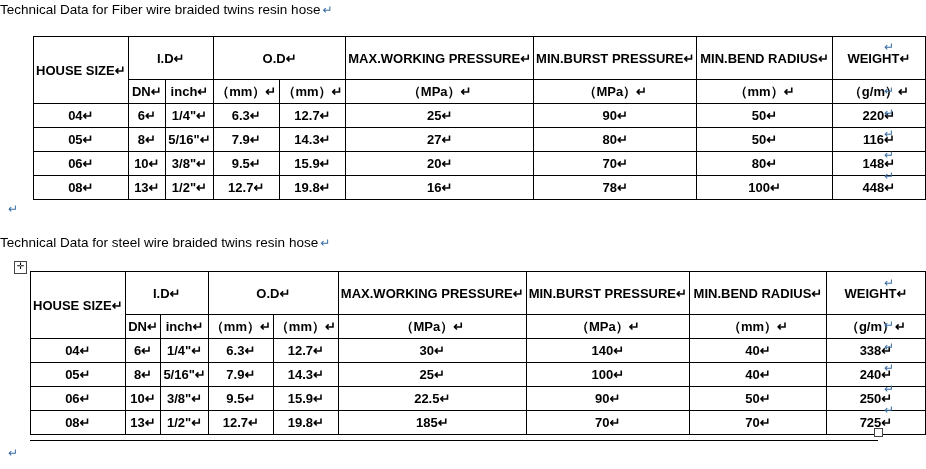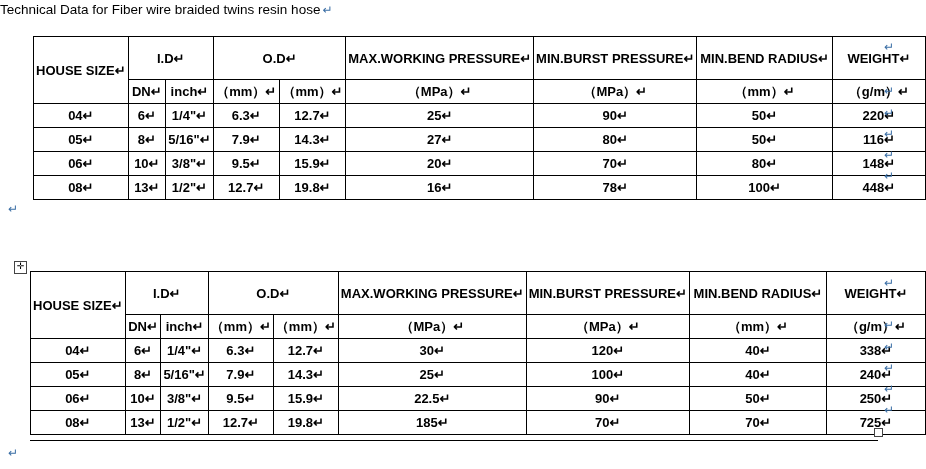--- a/index.html
+++ b/index.html
@@ -199,20 +199,23 @@
         <td>19.8↵</td>
         <td>16↵</td>
         <td>78↵</td>
         <td>100↵</td>
         <td>448↵</td>
       </tr>
     </tbody>
       </table>
   </div>
 
+  <div class="title2">
+    <span class="doc-title">Technical Data for steel wire braided twins resin hose</span><span class="pilcrow">↵</span>
+  </div>
 
   <div class="tbl-handle" style="left:14px; top:261px;">✛</div>
 
   <div class="block2">
     <table class="data">
       <colgroup>
         <col style="width:57px">
         <col style="width:38px">
         <col style="width:48px">
         <col style="width:63px">
@@ -242,21 +245,21 @@
         <td>（mm）↵</td>
         <td>（g/m）↵</td>
       </tr>
       <tr class="row">
         <td>04↵</td>
         <td>6↵</td>
         <td>1/4"↵</td>
         <td>6.3↵</td>
         <td>12.7↵</td>
         <td>30↵</td>
-        <td>120↵</td>
+        <td>140↵</td>
         <td>40↵</td>
         <td>338↵</td>
       </tr>
       <tr class="row">
         <td>05↵</td>
         <td>8↵</td>
         <td>5/16"↵</td>
         <td>7.9↵</td>
         <td>14.3↵</td>
         <td>25↵</td>

